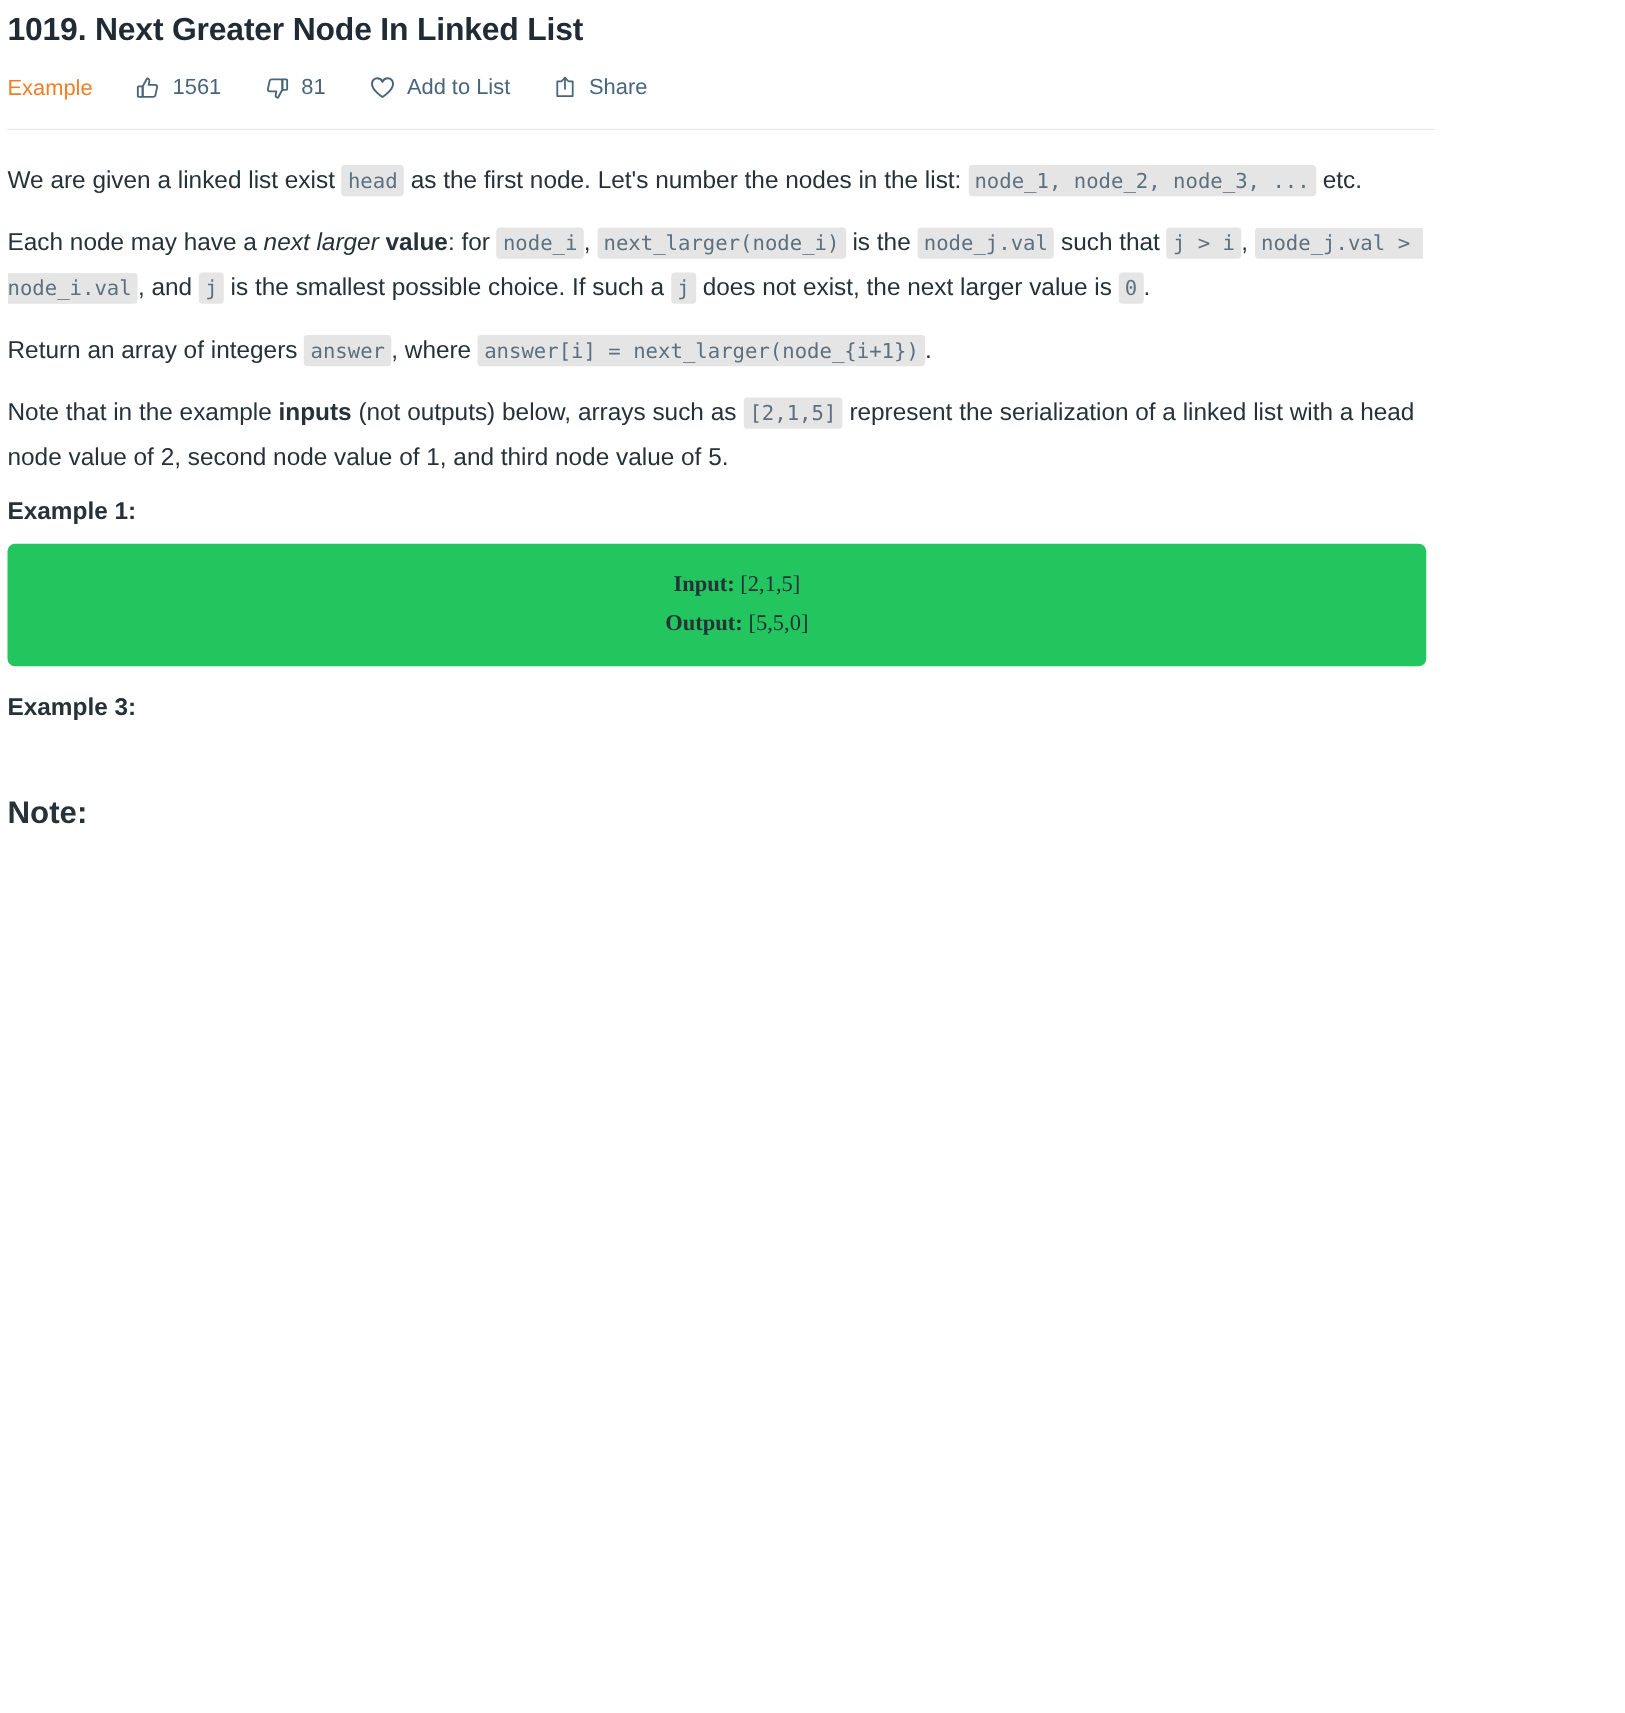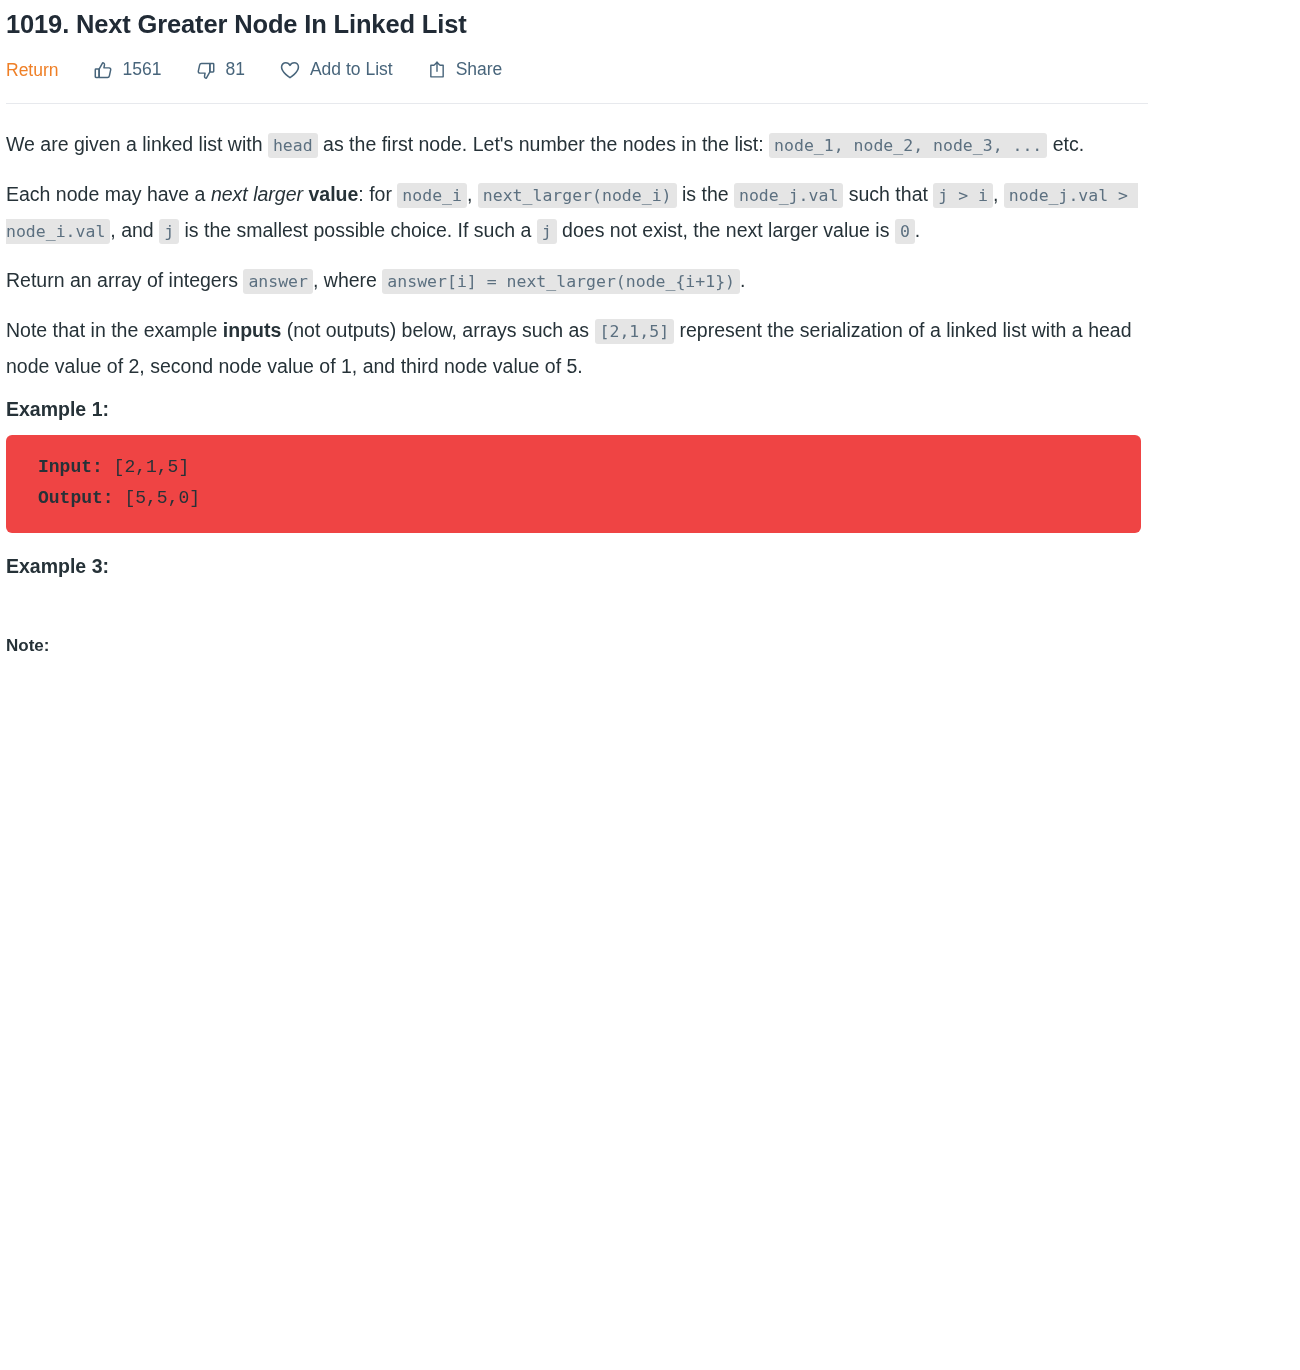--- a/index.html
+++ b/index.html
@@ -84,35 +84,36 @@
 
   
   .ex-heading {
     font-size: 19.5px;
     font-weight: bold;
     color: #263238;
     margin: 0 0 14px 0;
   }
   .sec-gap-top { }
   .pre-block {
-    background: #ef4444;
+    background: #22c55e;
     border-radius: 6px;
     padding: 17px 0 19px 32px;
     margin: 0 11px 22px 0;
-    font-family: Liberation Mono, monospace;
+    font-family: Liberation Serif, serif;
     font-size: 18px;
     line-height: 1.72;
     color: #263238;
     white-space: pre;
+    text-align: center;
   }
   .pre-block .k { font-weight: bold; }
 
   
   .note-heading {
-    font-size: 17px;
+    font-size: 25px;
     font-weight: bold;
     color: #263238;
     margin: 17px 0 10px 0;
   }
   ol.note-list {
     margin: 0;
     padding-left: 46px;
     font-size: 19.5px;
     line-height: 1.92;
     color: #263238;
@@ -122,21 +123,21 @@
 </style>
 </head>
 <body>
 
 <div class="page">
 
   <h1 class="title">1019. Next Greater Node In Linked List</h1>
 
   <div class="meta-bar">
 
-    <span class="difficulty">Return</span>
+    <span class="difficulty">Example</span>
 
     <div class="meta-item">
       <span class="ico">
         <svg width="21" height="21" viewBox="0 0 24 24" fill="none" stroke="#48657b" stroke-width="1.7" stroke-linejoin="round" stroke-linecap="round">
           <path d="M7 10.5 L11 3.2 C12.5 3.2 13.3 4.2 13.1 5.6 L12.5 9 L18.4 9 C19.7 9 20.5 10.1 20.2 11.3 L18.7 18.2 C18.5 19.3 17.7 20 16.6 20 L7 20 Z"></path>
           <rect x="2.6" y="10.4" width="4.4" height="9.6" rx="0.8"></rect>
         </svg>
       </span>
       <span class="lbl">1561</span>
     </div>
@@ -169,21 +170,21 @@
         </svg>
       </span>
       <span class="lbl">Share</span>
     </div>
   </div>
 
   <div class="divider"></div>
 
   <div class="content">
 
-    <p class="para"><span>We are given a linked list with </span><code class="ic">head</code><span> as the first node.  Let's number the nodes in the list: </span><code class="ic">node_1, node_2, node_3, ...</code><span> etc.</span></p>
+    <p class="para"><span>We are given a linked list exist </span><code class="ic">head</code><span> as the first node.  Let's number the nodes in the list: </span><code class="ic">node_1, node_2, node_3, ...</code><span> etc.</span></p>
 
     <p class="para"><span>Each node may have a </span><em class="it">next larger</em><span> </span><strong class="bd">value</strong><span>: for </span><code class="ic">node_i</code><span>, </span><code class="ic">next_larger(node_i)</code><span> is the </span><code class="ic">node_j.val</code><span> such that </span><code class="ic">j &gt; i</code><span>, </span><code class="ic">node_j.val &gt; node_i.val</code><span>, and </span><code class="ic">j</code><span> is the smallest possible choice.  If such a </span><code class="ic">j</code><span> does not exist, the next larger value is </span><code class="ic">0</code><span>.</span></p>
 
     <p class="para"><span>Return an array of integers </span><code class="ic">answer</code><span>, where </span><code class="ic">answer[i] = next_larger(node_{i+1})</code><span>.</span></p>
 
     <p class="para"><span>Note that in the example </span><strong class="bd">inputs</strong><span> (not outputs) below, arrays such as </span><code class="ic">[2,1,5]</code><span> represent the serialization of a linked list with a head node value of 2, second node value of 1, and third node value of 5.</span></p>
 
     <div class="sec-gap-top">
       <div class="ex-heading">Example 1:</div>
       <div class="pre-block"><span class="k">Input:</span><span> [2,1,5]</span>

